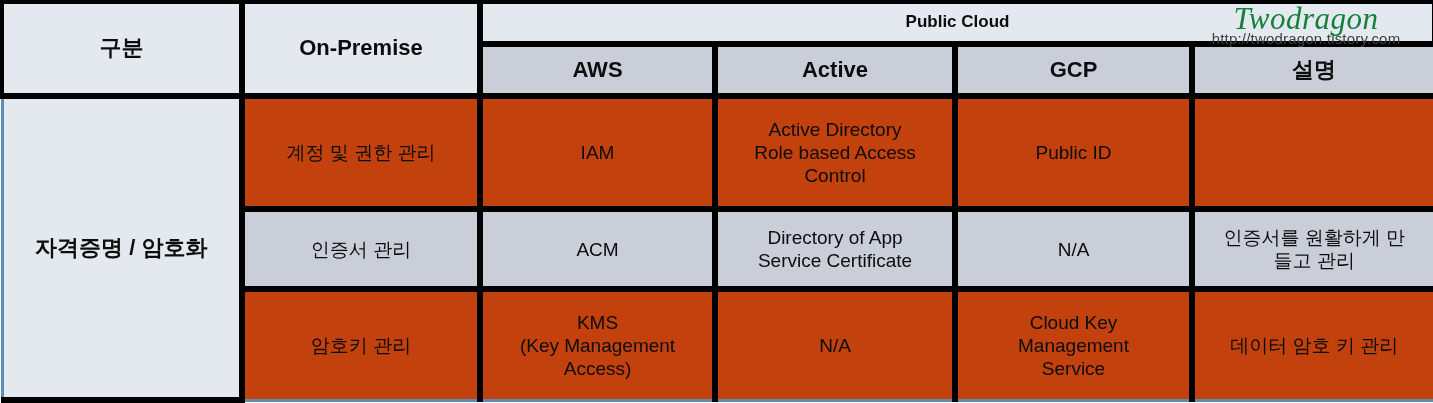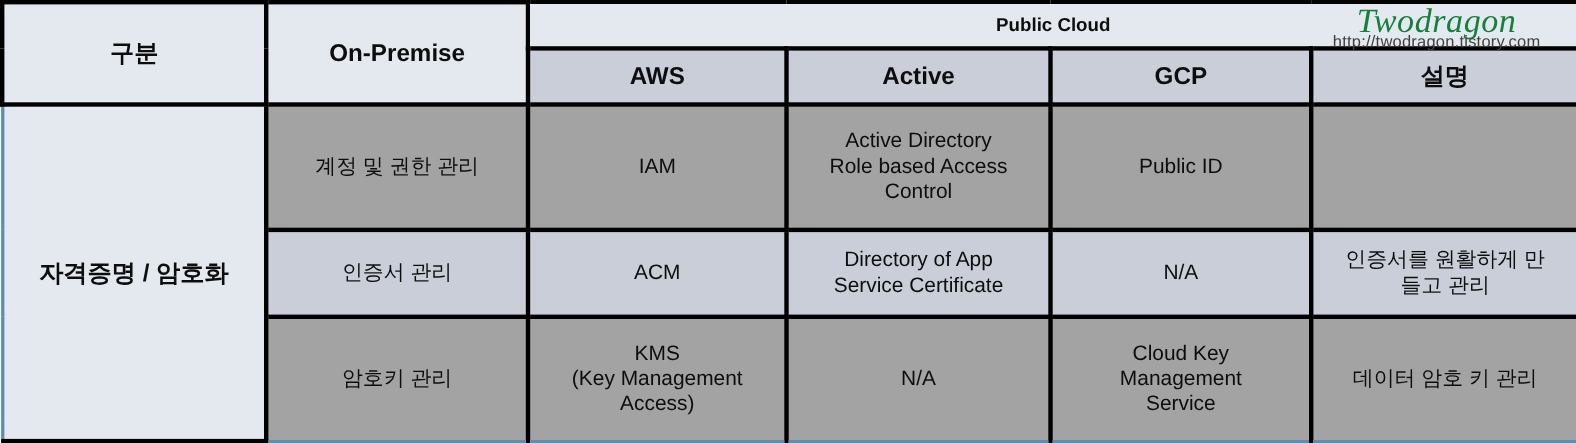--- a/index.html
+++ b/index.html
@@ -30,21 +30,21 @@
   
   col.c-gubun    { width: 240px; }
   col.c-onprem   { width: 238px; }
   col.c-aws      { width: 235px; }
   col.c-azure    { width: 240px; }
   col.c-gcp      { width: 237px; }
   col.c-desc     { width: 243px; }
 
   
   td, th {
-    border: 4px solid #000000;
+    border: 6px solid #000000;
     background: #e4e9ef;
     text-align: center;
     vertical-align: middle;
     color: #0d0d0d;
     font-weight: normal;
     font-size: 19px;
     line-height: 1.22;
     padding: 2px 6px;
   }
 
@@ -72,21 +72,21 @@
   }
 
   .hdr-sub td {
     background: #c9ced8;
     font-size: 22px;
     border-bottom: 4px solid #000000;
   }
   .hdr-sub td.last-sub { border-right: 4px solid #000000; }
 
   
-  .row-light td { background: #a3a3a3; }
+  .row-light td { background: #c2410c; }
   .row-shade td { background: #c9ced8; }
 
   td.cat {
     font-size: 22px;
     font-weight: bold;
     background: #e4e9ef !important;
     border-left: 3px solid #5b8db5;
   }
 
   td.first-col-body { border-left: 3px solid #5b8db5; }

